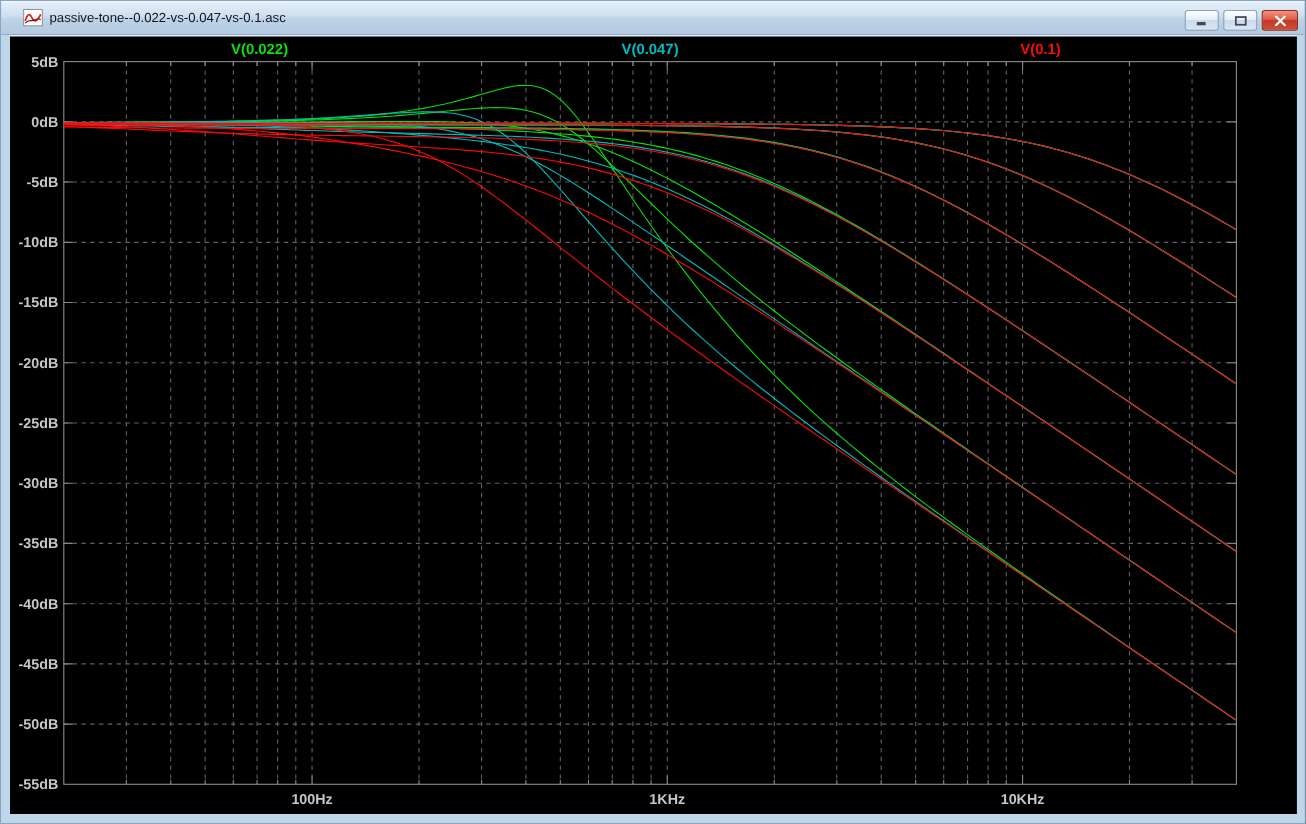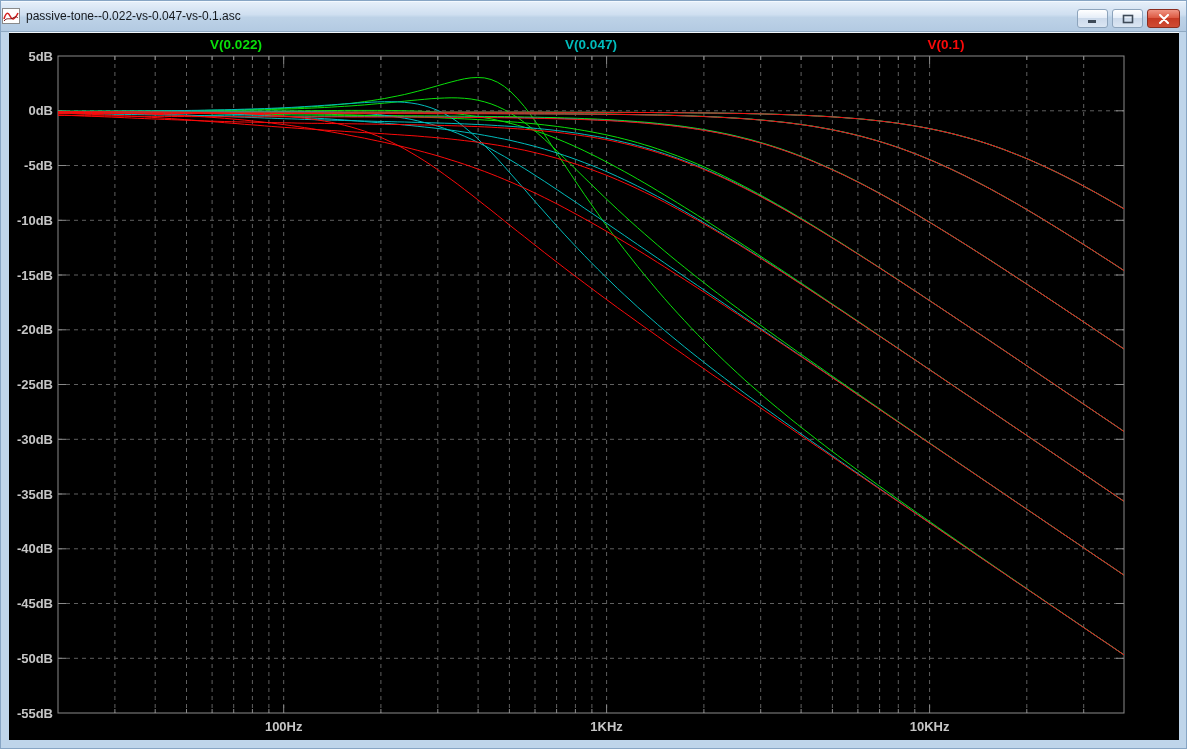--- a/index.html
+++ b/index.html
@@ -5,21 +5,21 @@
   html,body{margin:0;padding:0;background:#333;}
   .window{
     position:relative;width:1187px;height:749px;overflow:hidden;
     font-family:"Liberation Sans",sans-serif;
     background:#bfd5ea;box-sizing:border-box;border:1px solid #87a5c4;
   }
   .titlebar{
     position:absolute;left:0;top:0;width:100%;height:31px;
     background:linear-gradient(#e7f0fa,#cfdff0 45%,#bdd2e7 55%,#b3cae2);
     border-bottom:1px solid #8fa9c2;box-sizing:border-box;
-    display:flex;align-items:center;padding-left:1px;
+    display:flex;align-items:center;padding-left:20px;
   }
   .titlebar .hl{position:absolute;left:0;top:0;width:100%;height:1px;background:#f3f9ff;}
   .app-icon{width:18px;height:16px;display:inline-block;margin-right:6px;flex:0 0 auto;}
   .title-text{font-size:12px;color:#15181c;white-space:nowrap;}
   .win-buttons{position:absolute;right:6px;top:8px;display:flex;gap:4px;}
   .wbtn{
     width:31px;height:19px;border-radius:3px;box-sizing:border-box;
     border:1px solid #8da4bc;display:flex;align-items:center;justify-content:center;
     background:linear-gradient(#ffffff,#e6eef8 45%,#ccdaeb 50%,#dbe6f3);
     cursor:pointer;

